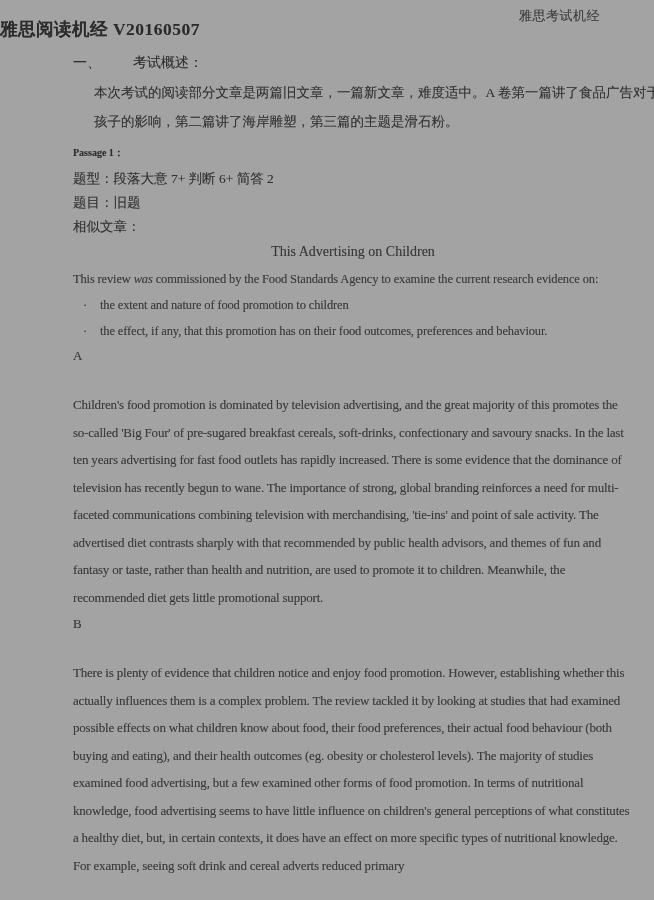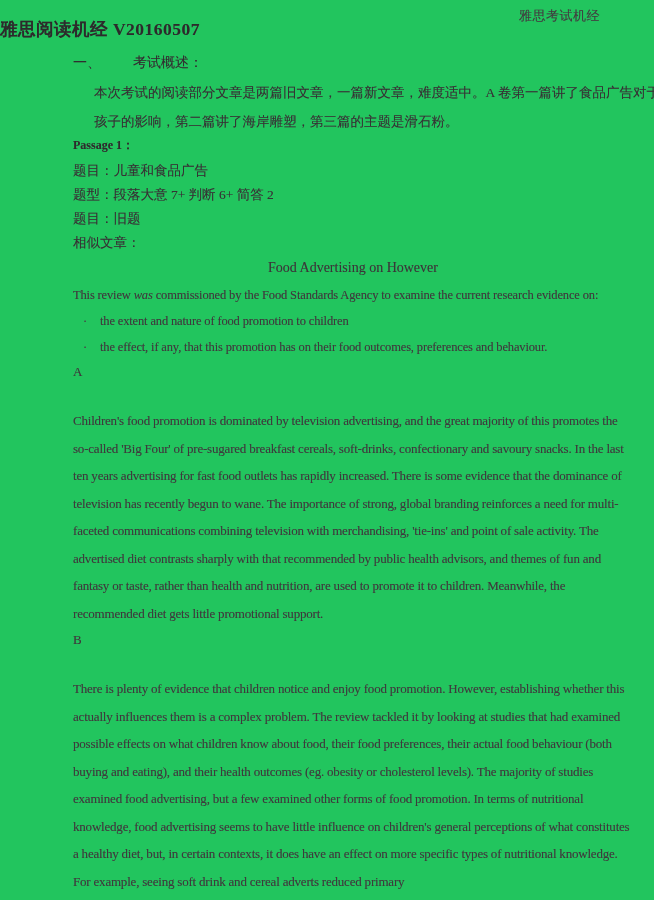--- a/index.html
+++ b/index.html
@@ -3,21 +3,21 @@
 <meta charset="utf-8">
 <style>
   * { margin: 0; padding: 0; box-sizing: border-box; }
   html, body { background: #fcfcfc; }
   body { font-family: "Liberation Serif", "DejaVu Serif", serif; }
 
   .page {
     position: relative;
     width: 654px;
     height: 900px;
-    background: #22c55e;
+    background: #a3a3a3;
     overflow: hidden;
     color: #3c3c3c;
     text-shadow: 0 0 0.6px rgba(80,80,80,0.55); 
   }
 
   .watermark {
     position: absolute;
     top: 7px;
     right: 54px;
     font-size: 13px;
@@ -49,21 +49,22 @@
   .cn-para {
     margin-top: 6px;
     width: 567px;
     font-size: 13.5px;
     line-height: 29px;
     color: #333333;
     margin-left: 21px;
   }
 
   .passage-label {
-    font-size: 12px;
+    margin-top: 8px;
+    font-size: 10px;
     font-weight: 700;
     color: #2c2c2c;
     line-height: 18px;
   }
 
   .field {
     margin-top: 9px;
     font-size: 13.5px;
     line-height: 15px;
     color: #333333;
@@ -130,28 +131,27 @@
 
     <div class="sec-heading sec1">
       <span class="sec-num">一、</span><span>考试概述：</span>
     </div>
 
     <p class="cn-para">本次考试的阅读部分文章是两篇旧文章，一篇新文章，难度适中。A 卷第一篇讲了食品广告对于孩子的影响，第二篇讲了海岸雕塑，第三篇的主题是滑石粉。</p>
 
 
     <div class="passage-label">Passage 1：</div>
 
-    <div class="field">题目：儿童和食品广告</div>
     <div class="field">题型：段落大意 7+ 判断 6+ 简答 2</div>
     <div class="field">题目：旧题</div>
     <div class="field">相似文章：</div>
 
     <div class="article">
 
-      <div class="article-title">Food Advertising on However</div>
+      <div class="article-title">This Advertising on Children</div>
 
       <p class="intro"><span>This review </span><em>was</em><span> commissioned by the Food Standards Agency to examine the current research evidence on:</span></p>
 
       <ul class="bullets">
         <li><span class="dot">·</span><span>the extent and nature of food promotion to children</span></li>
         <li><span class="dot">·</span><span>the effect, if any, that this promotion has on their food outcomes, preferences and behaviour.</span></li>
       </ul>
 
       <div class="para-label">A</div>
       <p class="body-para">Children's food promotion is dominated by television advertising, and the great majority of this promotes the so-called 'Big Four' of pre-sugared breakfast cereals, soft-drinks, confectionary and savoury snacks. In the last ten years advertising for fast food outlets has rapidly increased. There is some evidence that the dominance of television has recently begun to wane. The importance of strong, global branding reinforces a need for multi-faceted communications combining television with merchandising, 'tie-ins' and point of sale activity. The advertised diet contrasts sharply with that recommended by public health advisors, and themes of fun and fantasy or taste, rather than health and nutrition, are used to promote it to children. Meanwhile, the recommended diet gets little promotional support.</p>

